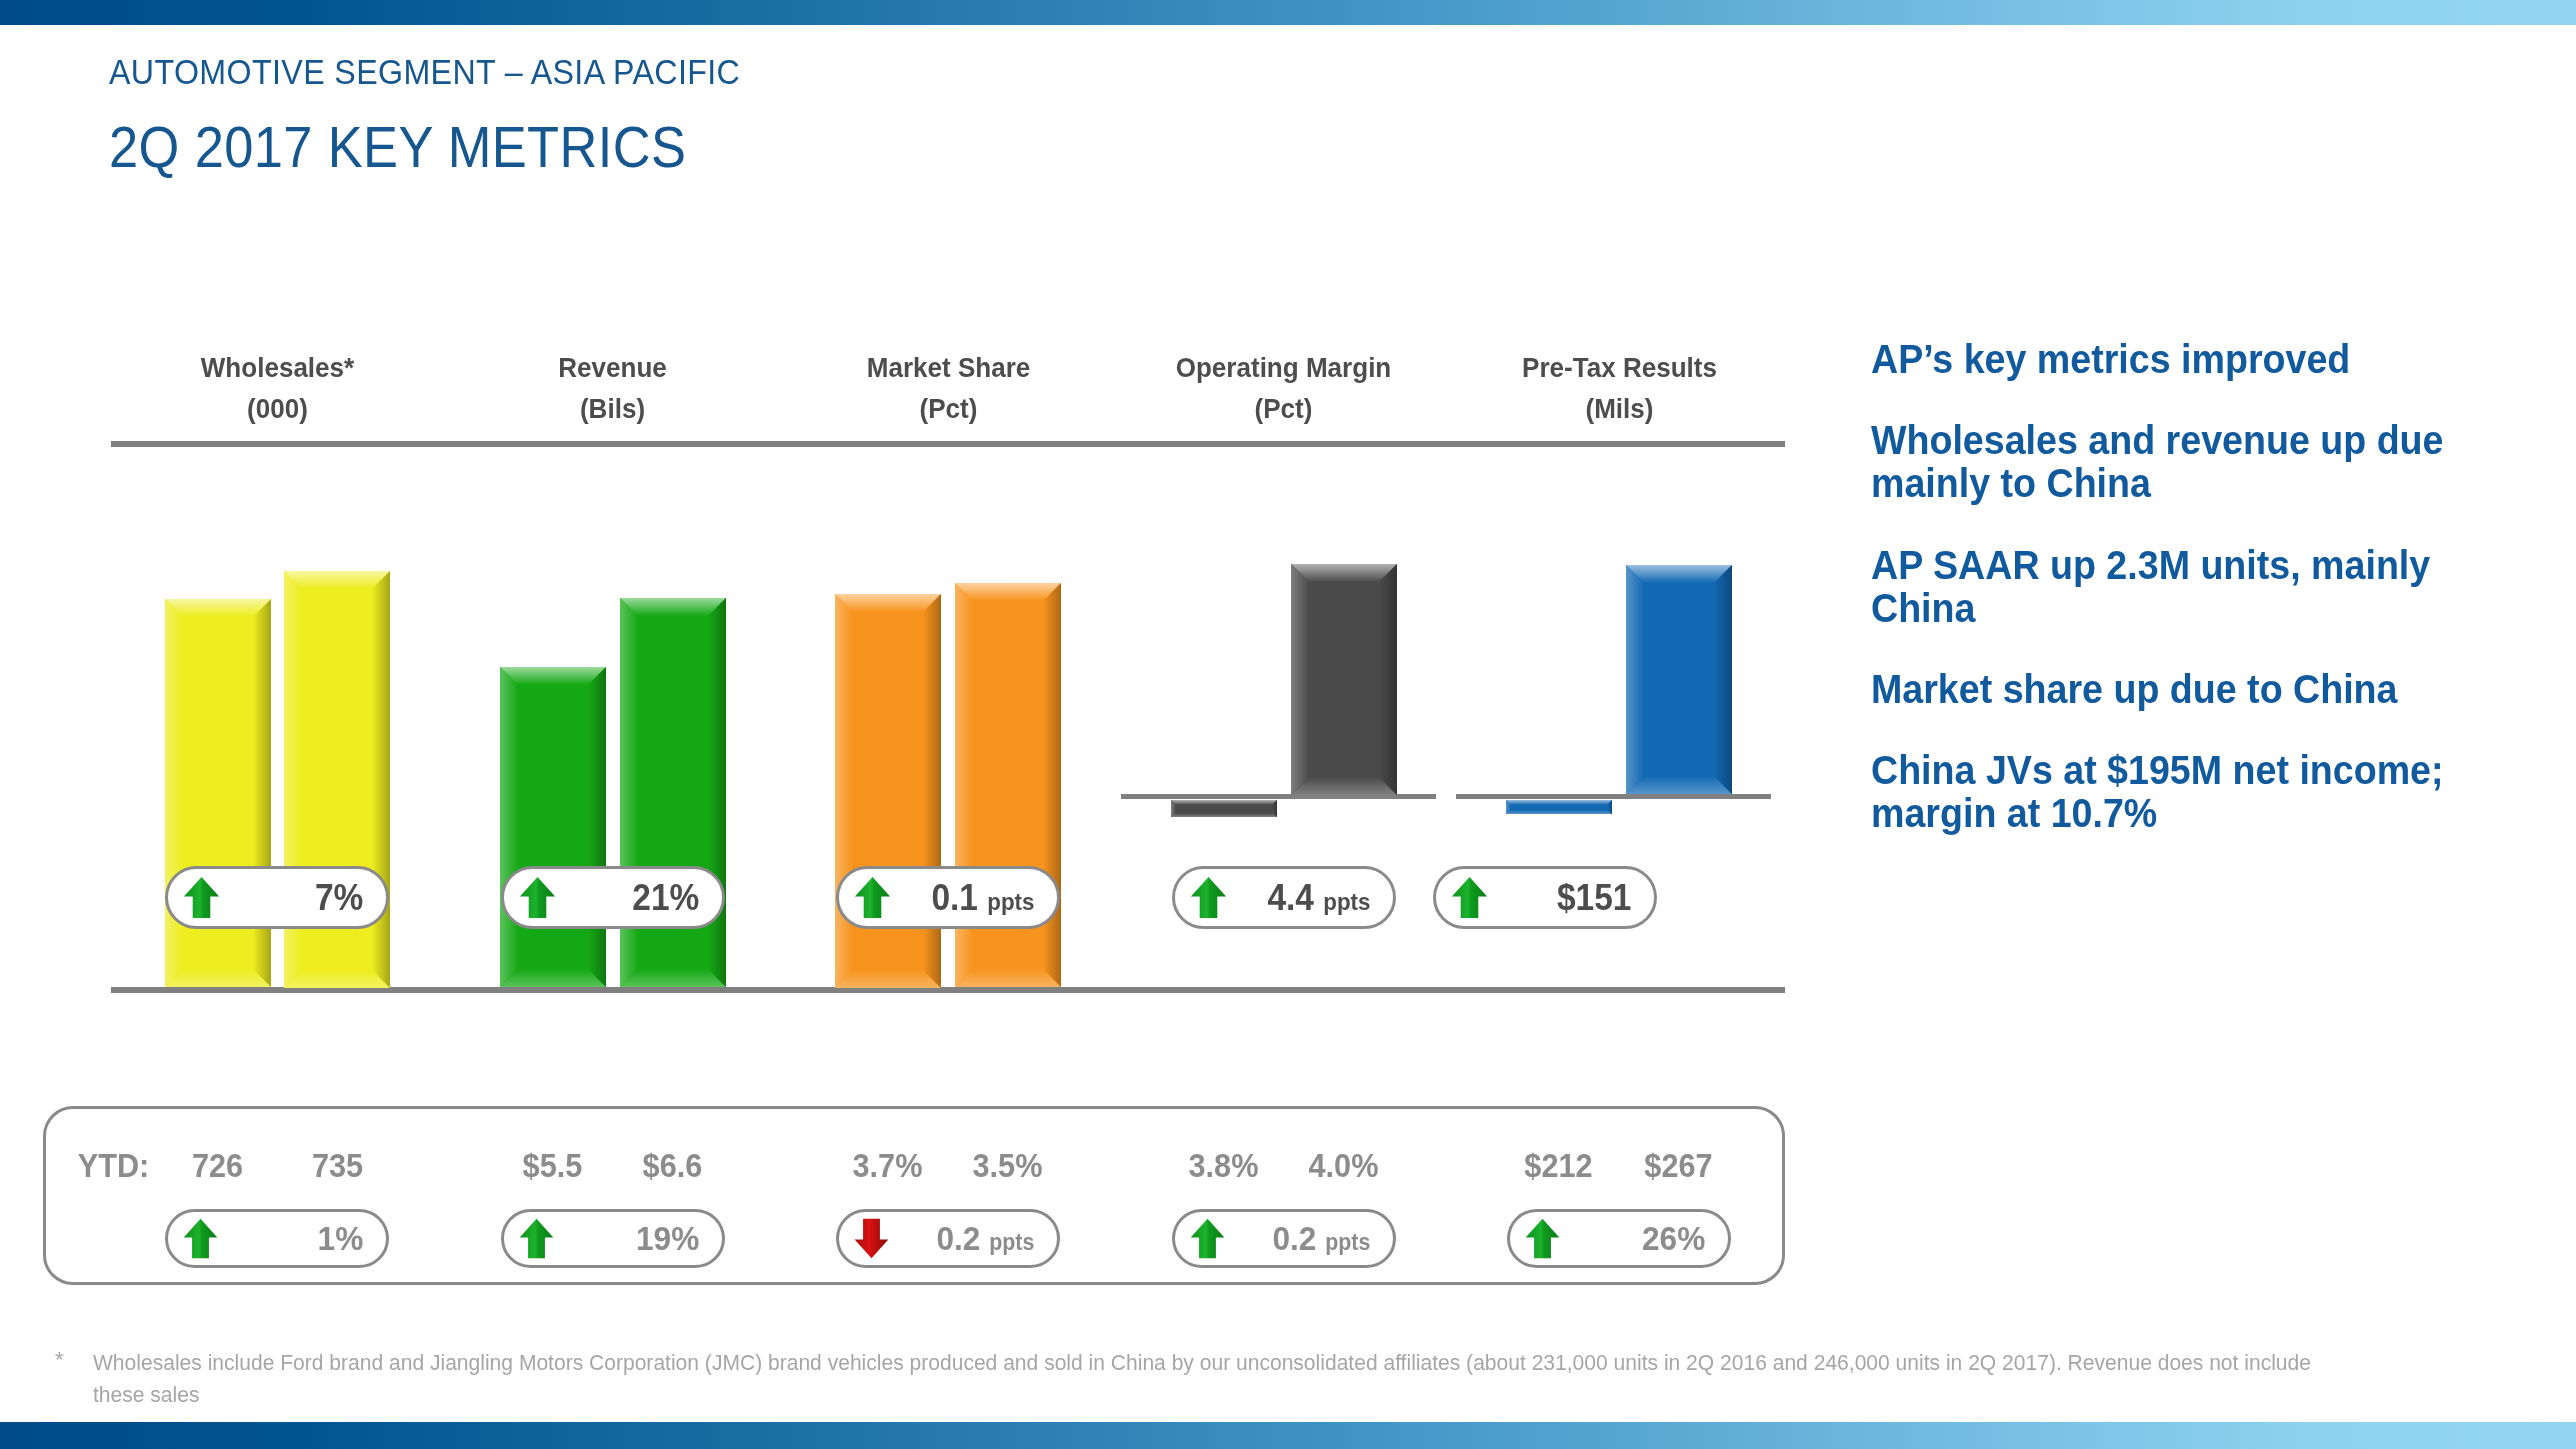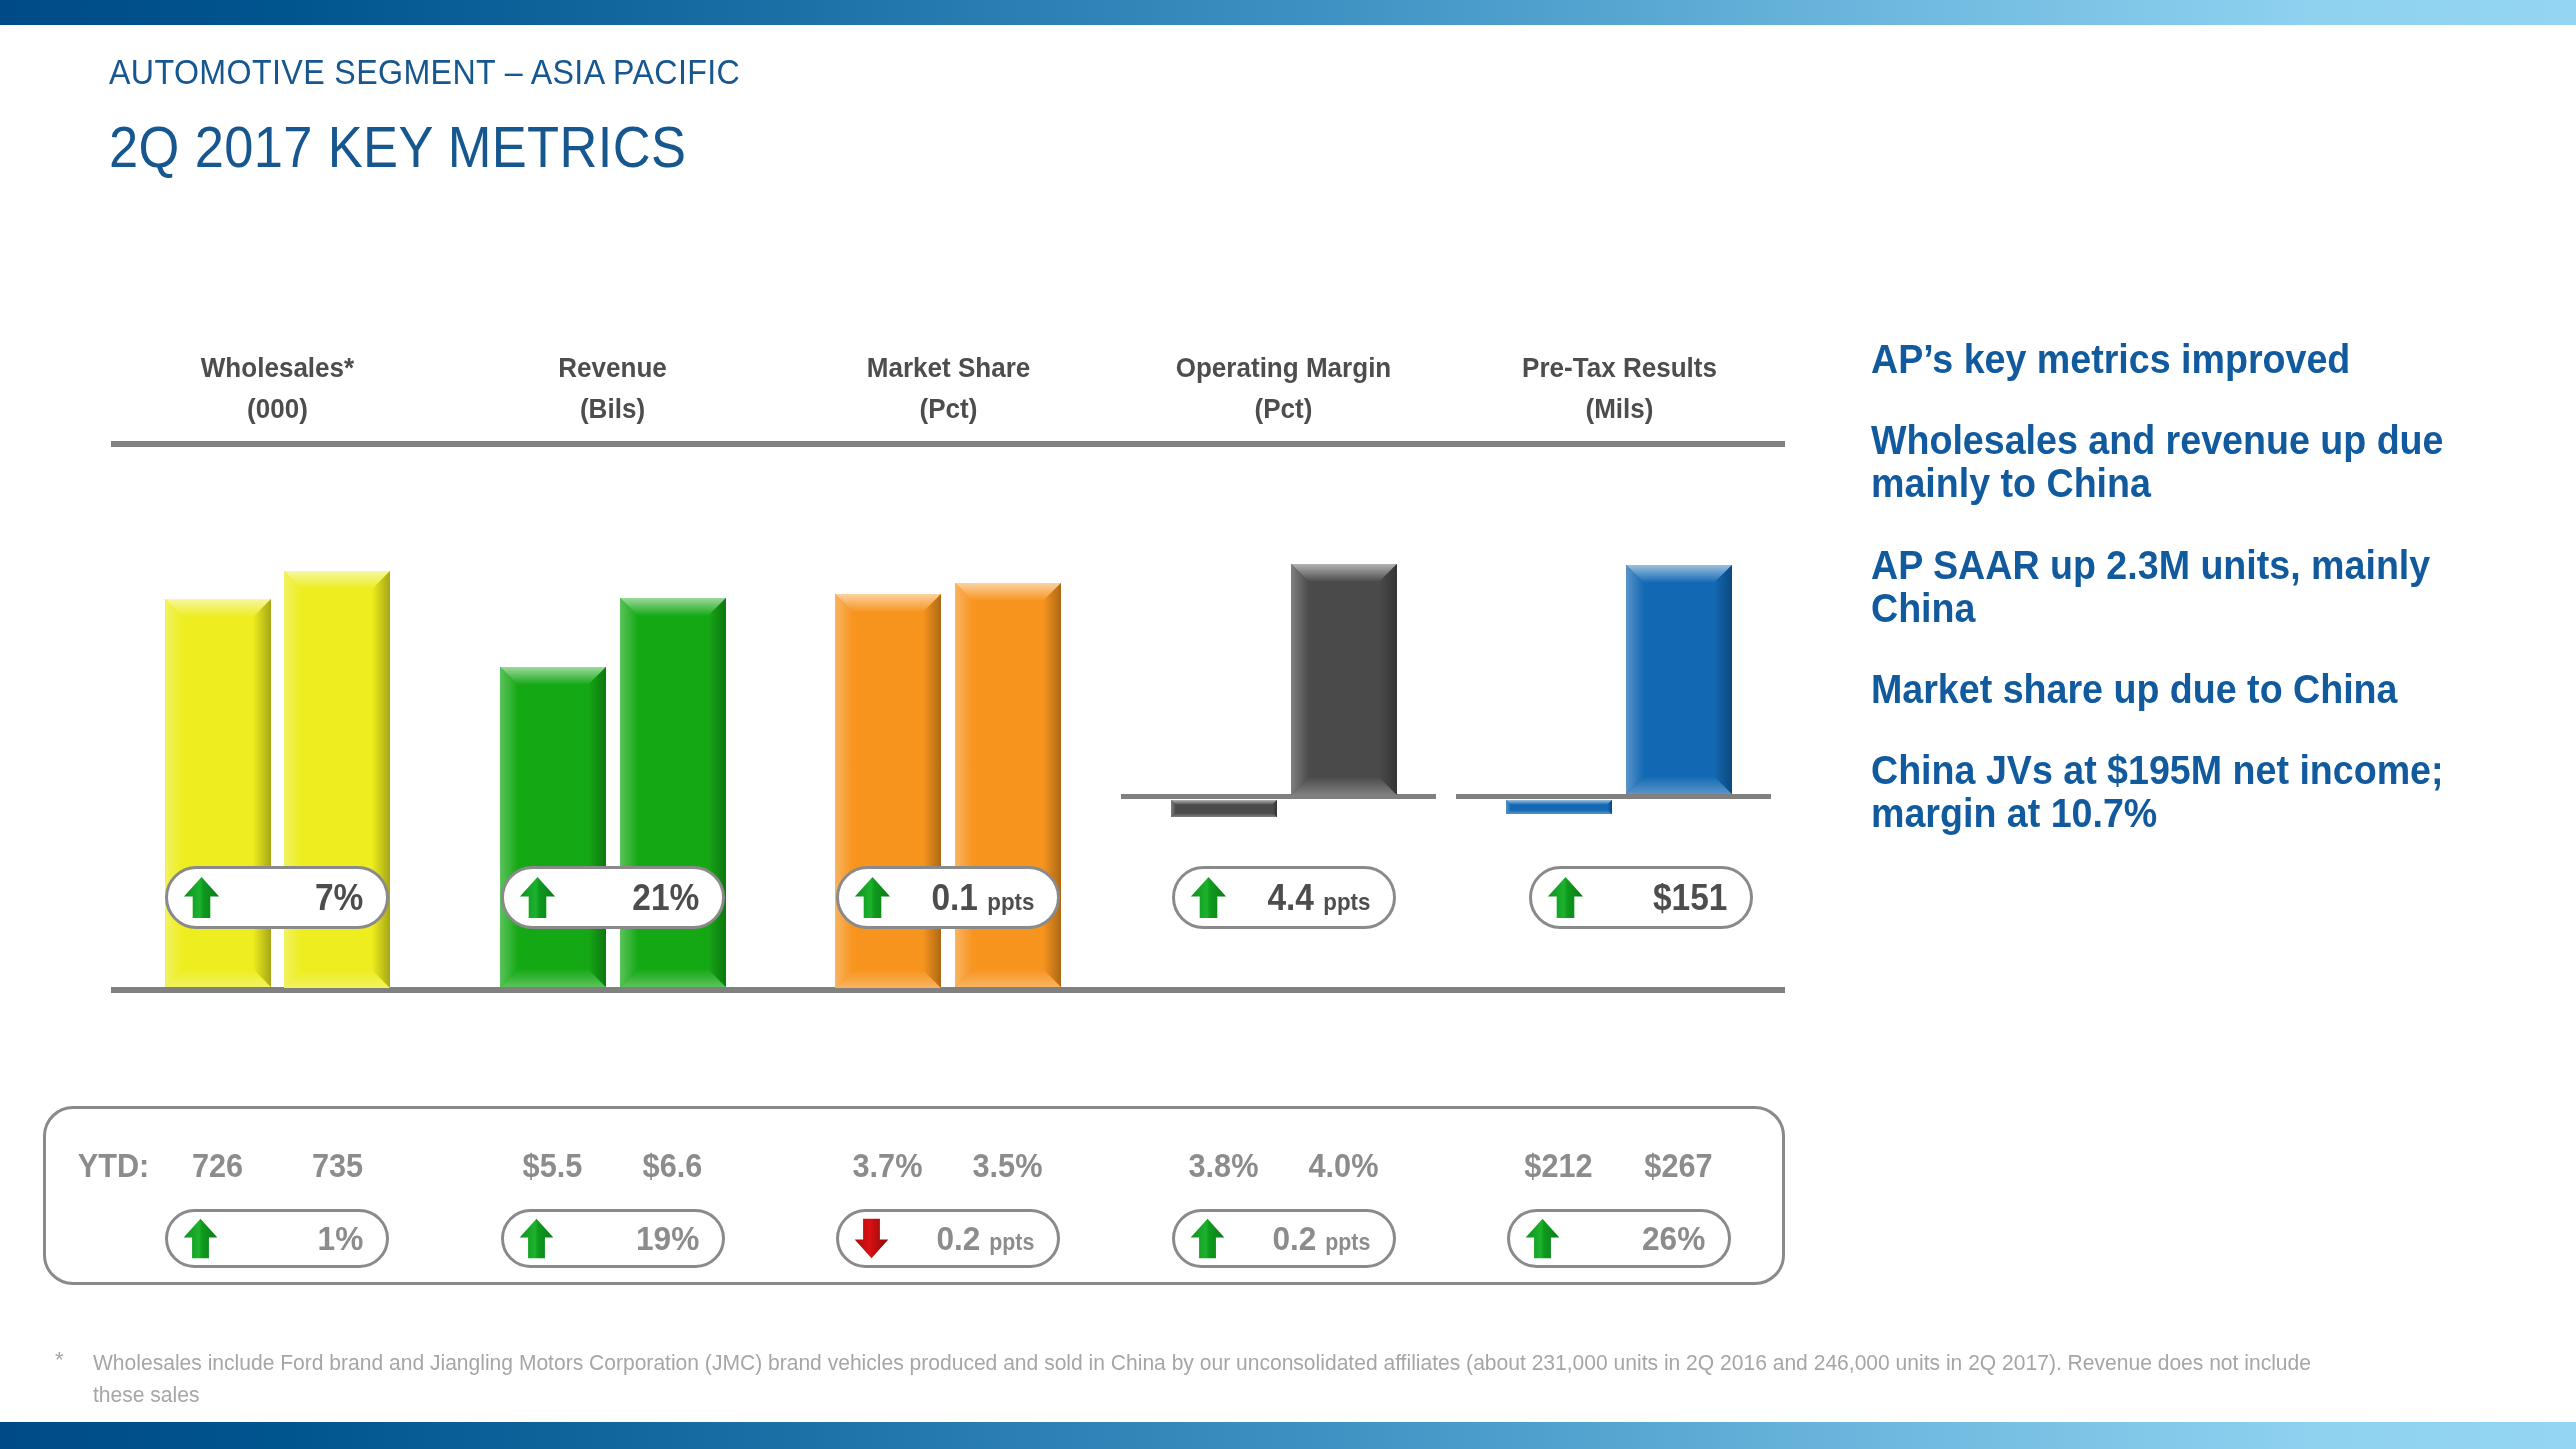--- a/index.html
+++ b/index.html
@@ -274,21 +274,21 @@
     </div>
     <div class="vallbl" style="left: 1463px; top: 823px; width: 191px;"></div>
     <div class="yearlbl" style="left: 1467px; top: 1010px; width: 184px;"></div>
     <div class="bar" style="left: 1626px; top: 565px; width: 106px; height: 229px; --c: #1268b3; --lt: rgb(155,192,223); --lt2: rgb(89,149,202); --dk: rgb(13,73,125); --bev: 18px;">
       <div class="face"></div>
       <div class="sideL"></div>
       <div class="sideR"></div>
     </div>
     <div class="vallbl" style="left: 1583px; top: 515px; width: 191px;"></div>
     <div class="yearlbl" style="left: 1587px; top: 1010px; width: 184px;"></div>
-    <div class="pill" style="left: 1529px; top: 866px; width: 224px;">
+    <div class="pill" style="left: 1433px; top: 866px; width: 224px;">
       <span class="arrow"><svg viewBox="0 0 40 46" width="100%" height="100%">
           <defs>
             <linearGradient id="gu1db32e" x1="0" y1="0" x2="1" y2="0">
               <stop offset="0%" stop-color="#0d8f1b"></stop>
               <stop offset="45%" stop-color="#1db32e"></stop>
               <stop offset="55%" stop-color="#0f9a1e"></stop>
               <stop offset="100%" stop-color="#0a7a16"></stop>
             </linearGradient>
           </defs>
           <polygon points="20,2 38,22 29,22 29,44 11,44 11,22 2,22" fill="url(#gu1db32e)"></polygon>

